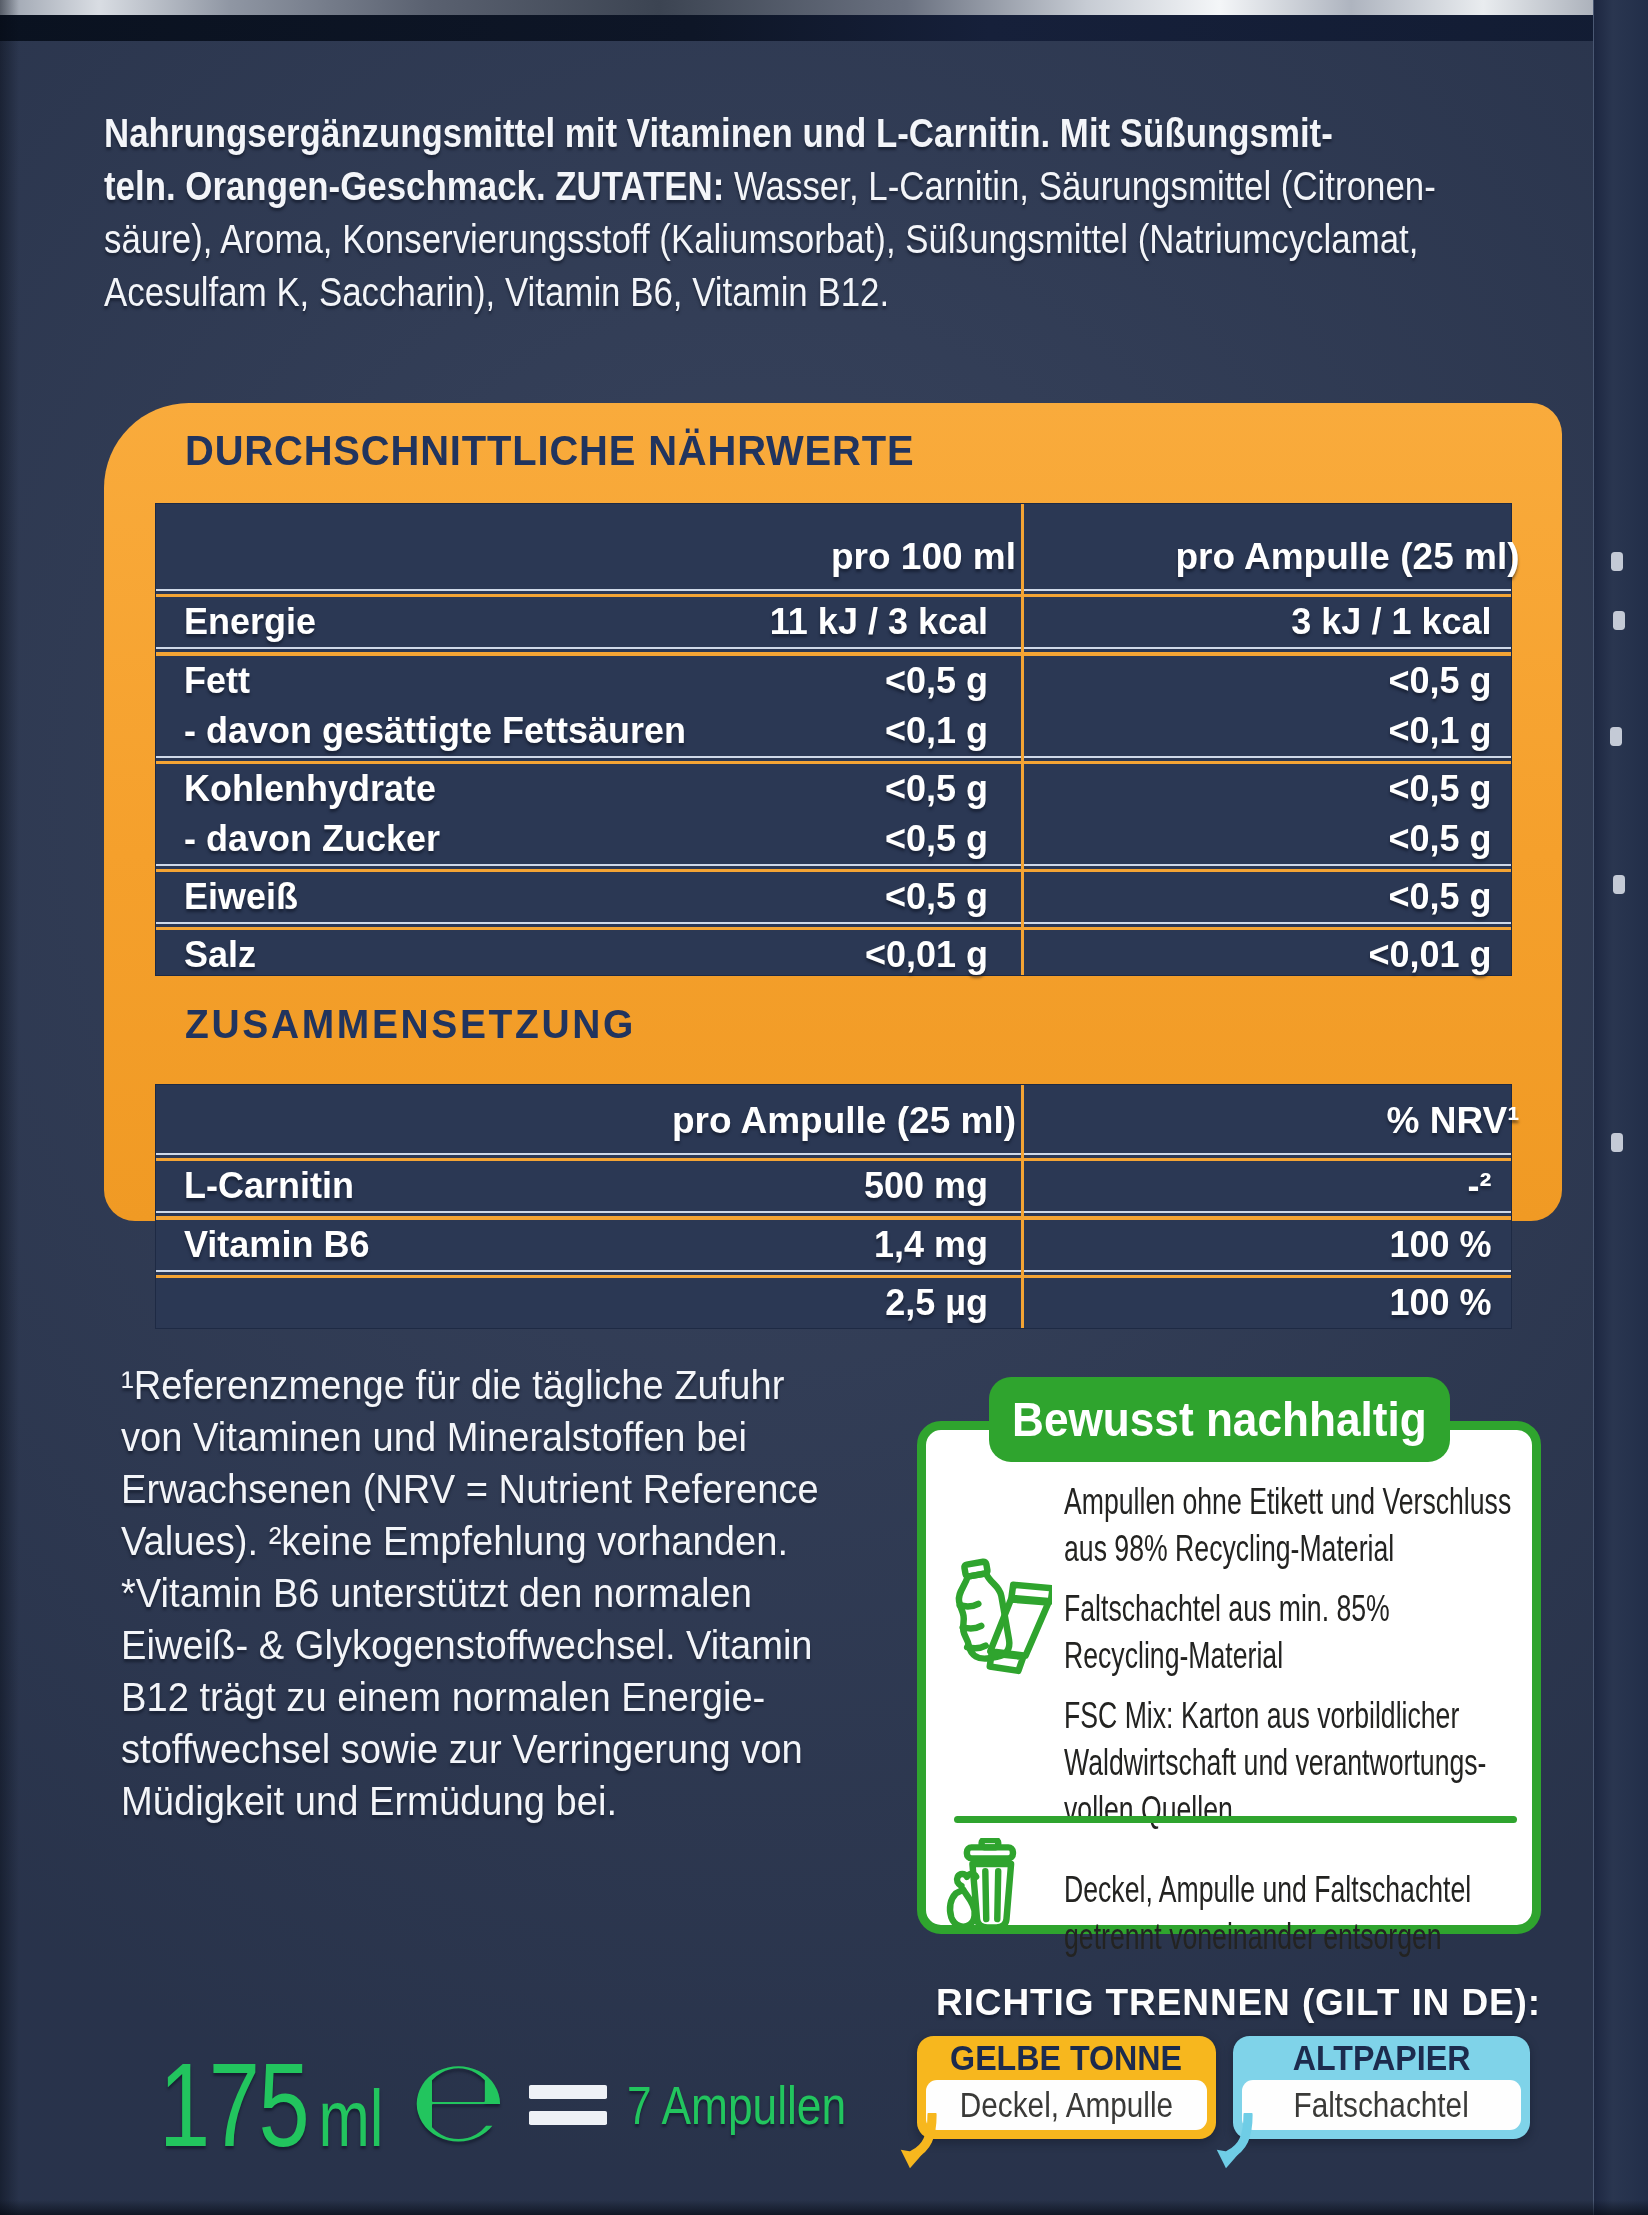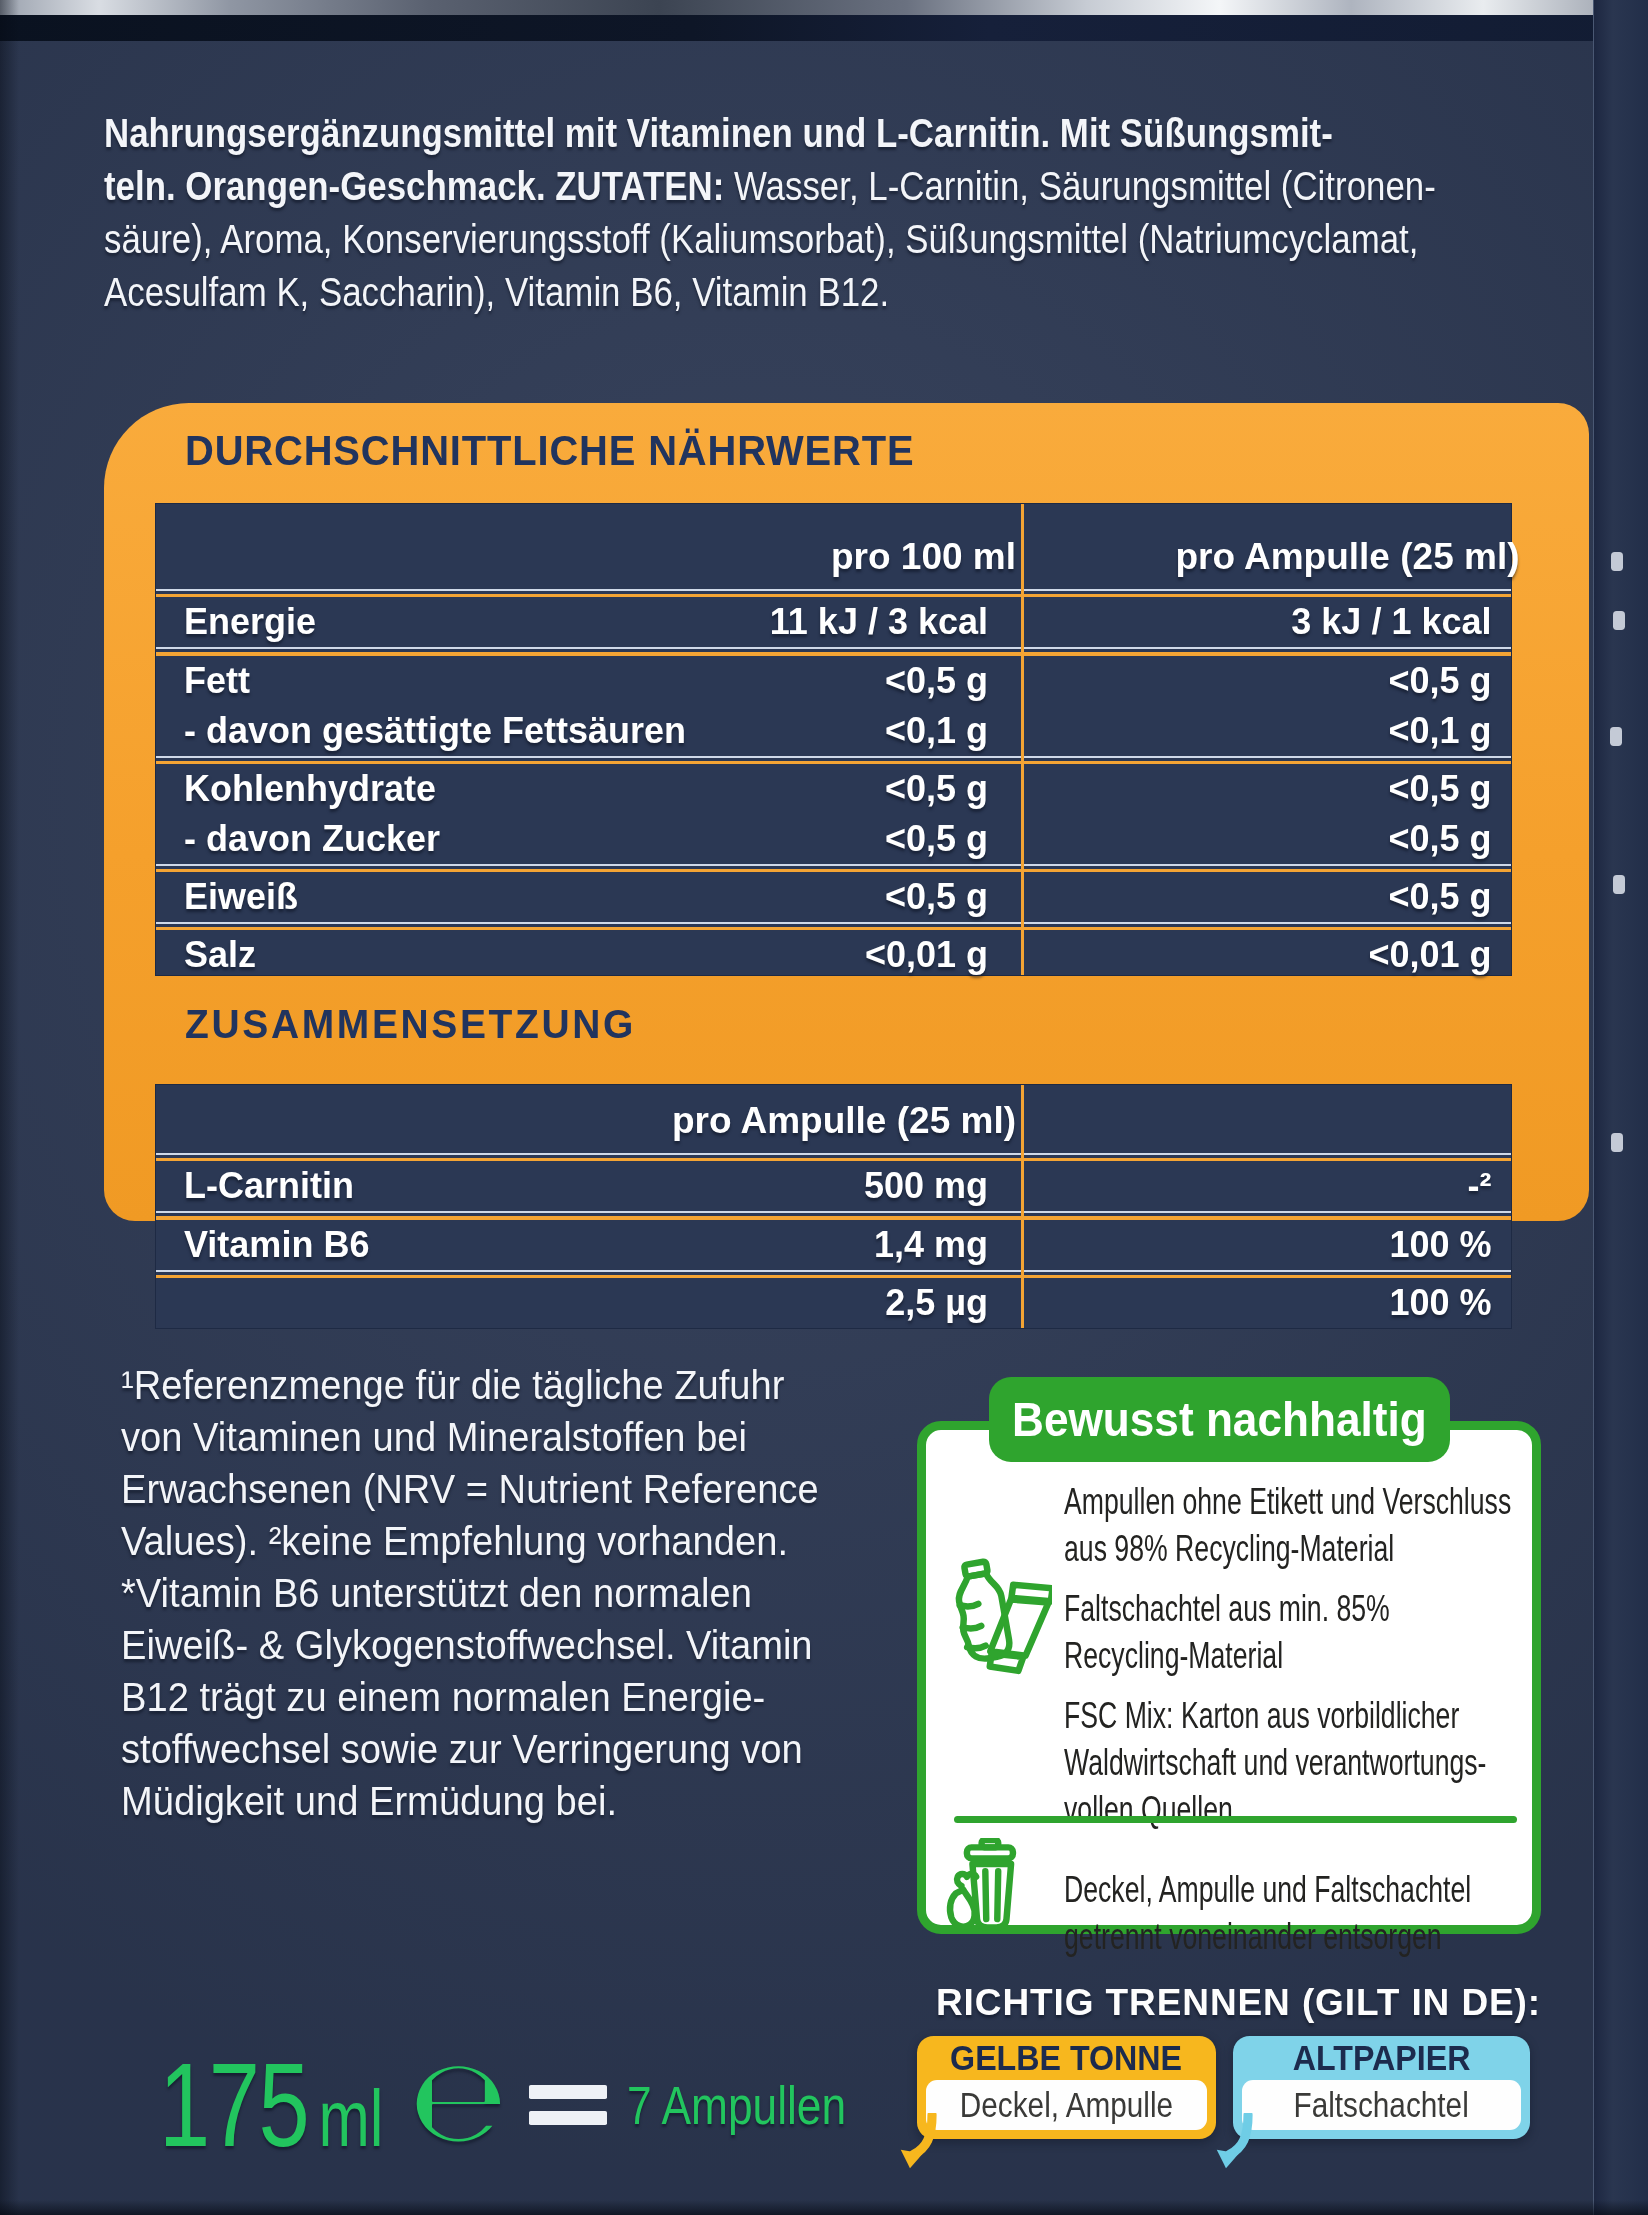--- a/index.html
+++ b/index.html
@@ -29,21 +29,21 @@
   .shadowed{text-shadow:0 2.8px 2.8px rgba(8,14,28,0.5);}
 
   
   .ingredients{position:absolute;left:104px;top:107px;width:1477px;font-size:41px;line-height:53px;color:#f3f5f9;}
   .ing-line{display:block;white-space:nowrap;transform:scaleX(0.85);transform-origin:0 50%;}
   .b{font-weight:bold;}
 
   
   .panel{position:absolute;left:104px;top:403px;width:1458px;height:818px;
     background:linear-gradient(180deg,#f9ab3c 0%,#f5a02c 55%,#f09a24 100%);
-    border-radius:85px 31px 31px 31px;padding-left:27px;}
+    border-radius:85px 31px 31px 31px;}
   .panel-heading{position:absolute;left:81px;white-space:nowrap;font-weight:bold;color:#21345e;
     transform:scaleX(0.95);transform-origin:0 50%;}
   .panel-title{top:24px;font-size:42px;letter-spacing:0.9px;}
   .panel-subtitle{top:598px;font-size:41px;letter-spacing:2.8px;}
 
   .ntable{position:absolute;left:51px;width:1357px;background:#2b3854;border:1.8px solid #1e2a44;box-sizing:border-box;}
   .t1{top:100px;height:473px;}
   .t2{top:681px;height:245px;}
   .vline{position:absolute;left:865px;top:0;bottom:0;width:2.8px;background:#f4a434;}
   .trow,.thead{display:grid;grid-template-columns:591px 274px 489px;align-items:center;position:relative;}
@@ -172,20 +172,21 @@
         <span class="v2 shadowed">&lt;0,01 g</span>
       </div>
     </div>
 
     <div class="panel-heading panel-subtitle">ZUSAMMENSETZUNG</div>
 
     <div class="ntable t2">
       <div class="vline"></div>
       <div class="thead">
         <span class="th1 shadowed">pro Ampulle (25 ml)</span>
+        <span class="th2 shadowed">% NRV¹</span>
       </div>
       <div class="rule"></div>
       <div class="trow">
         <span class="lbl shadowed">L-Carnitin</span>
         <span class="v1 shadowed">500 mg</span>
         <span class="v2 shadowed">-²</span>
       </div>
       <div class="rule"></div>
       <div class="trow">
         <span class="lbl shadowed">Vitamin B6</span>

